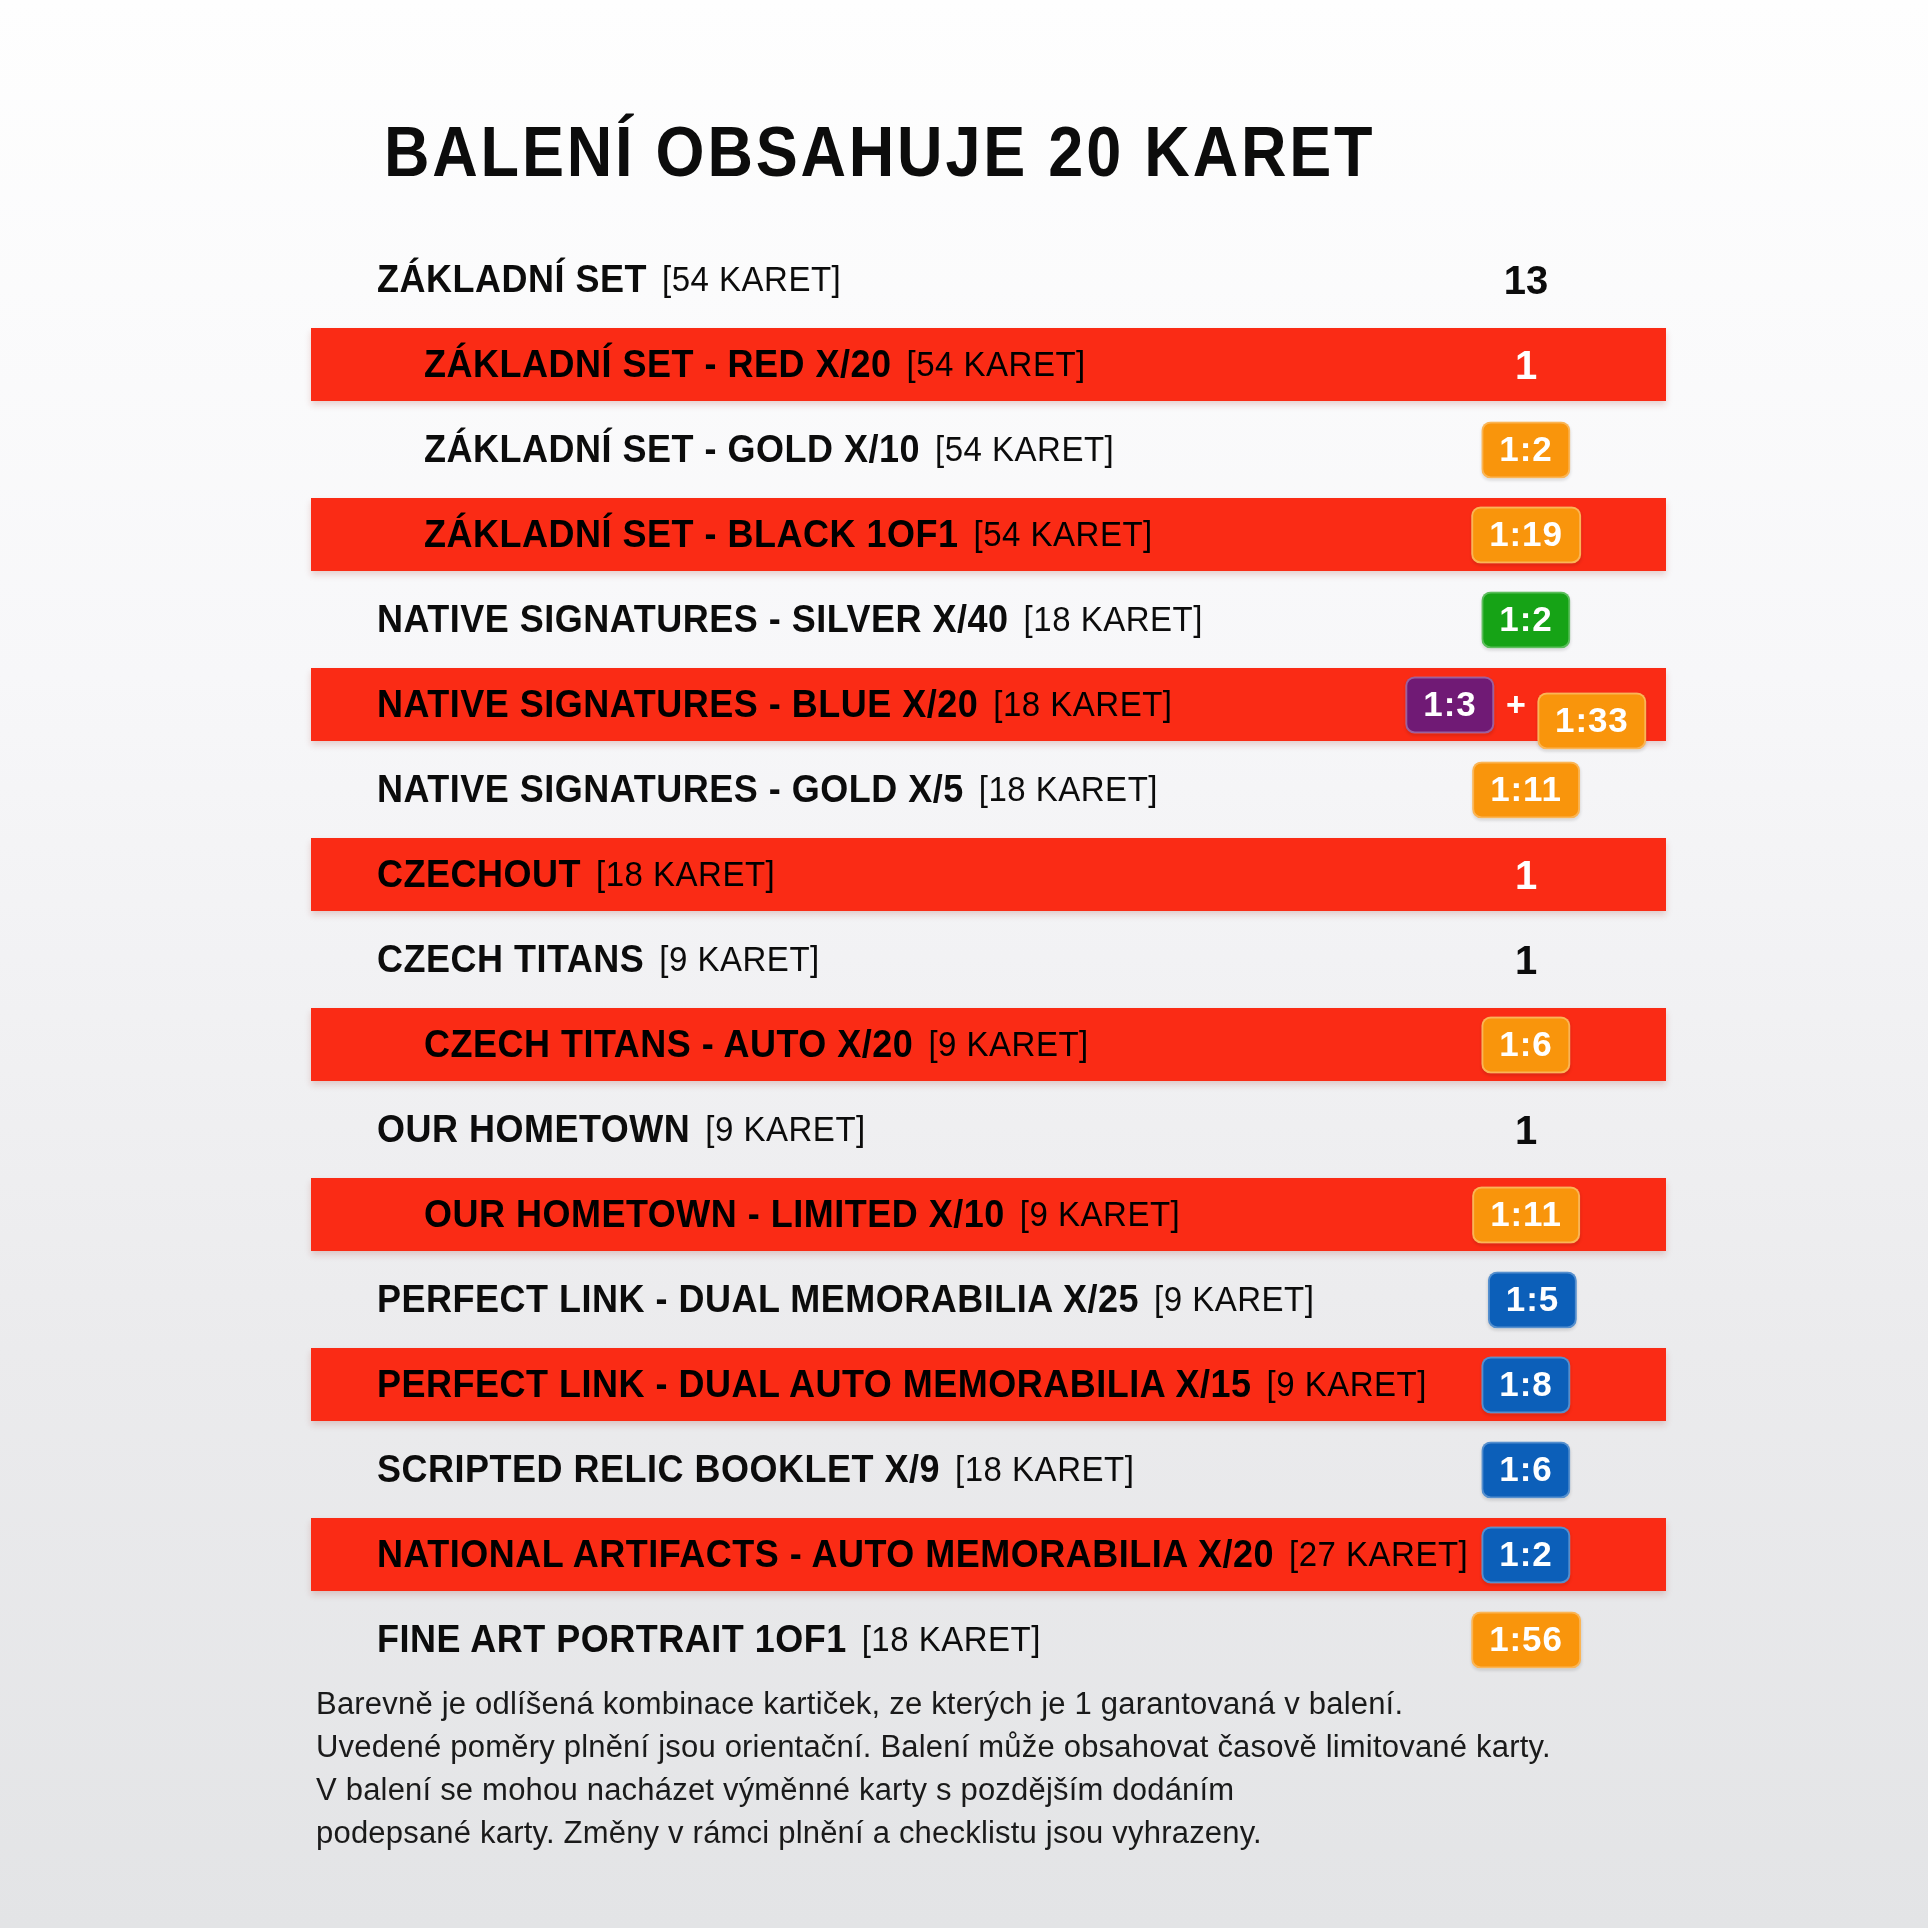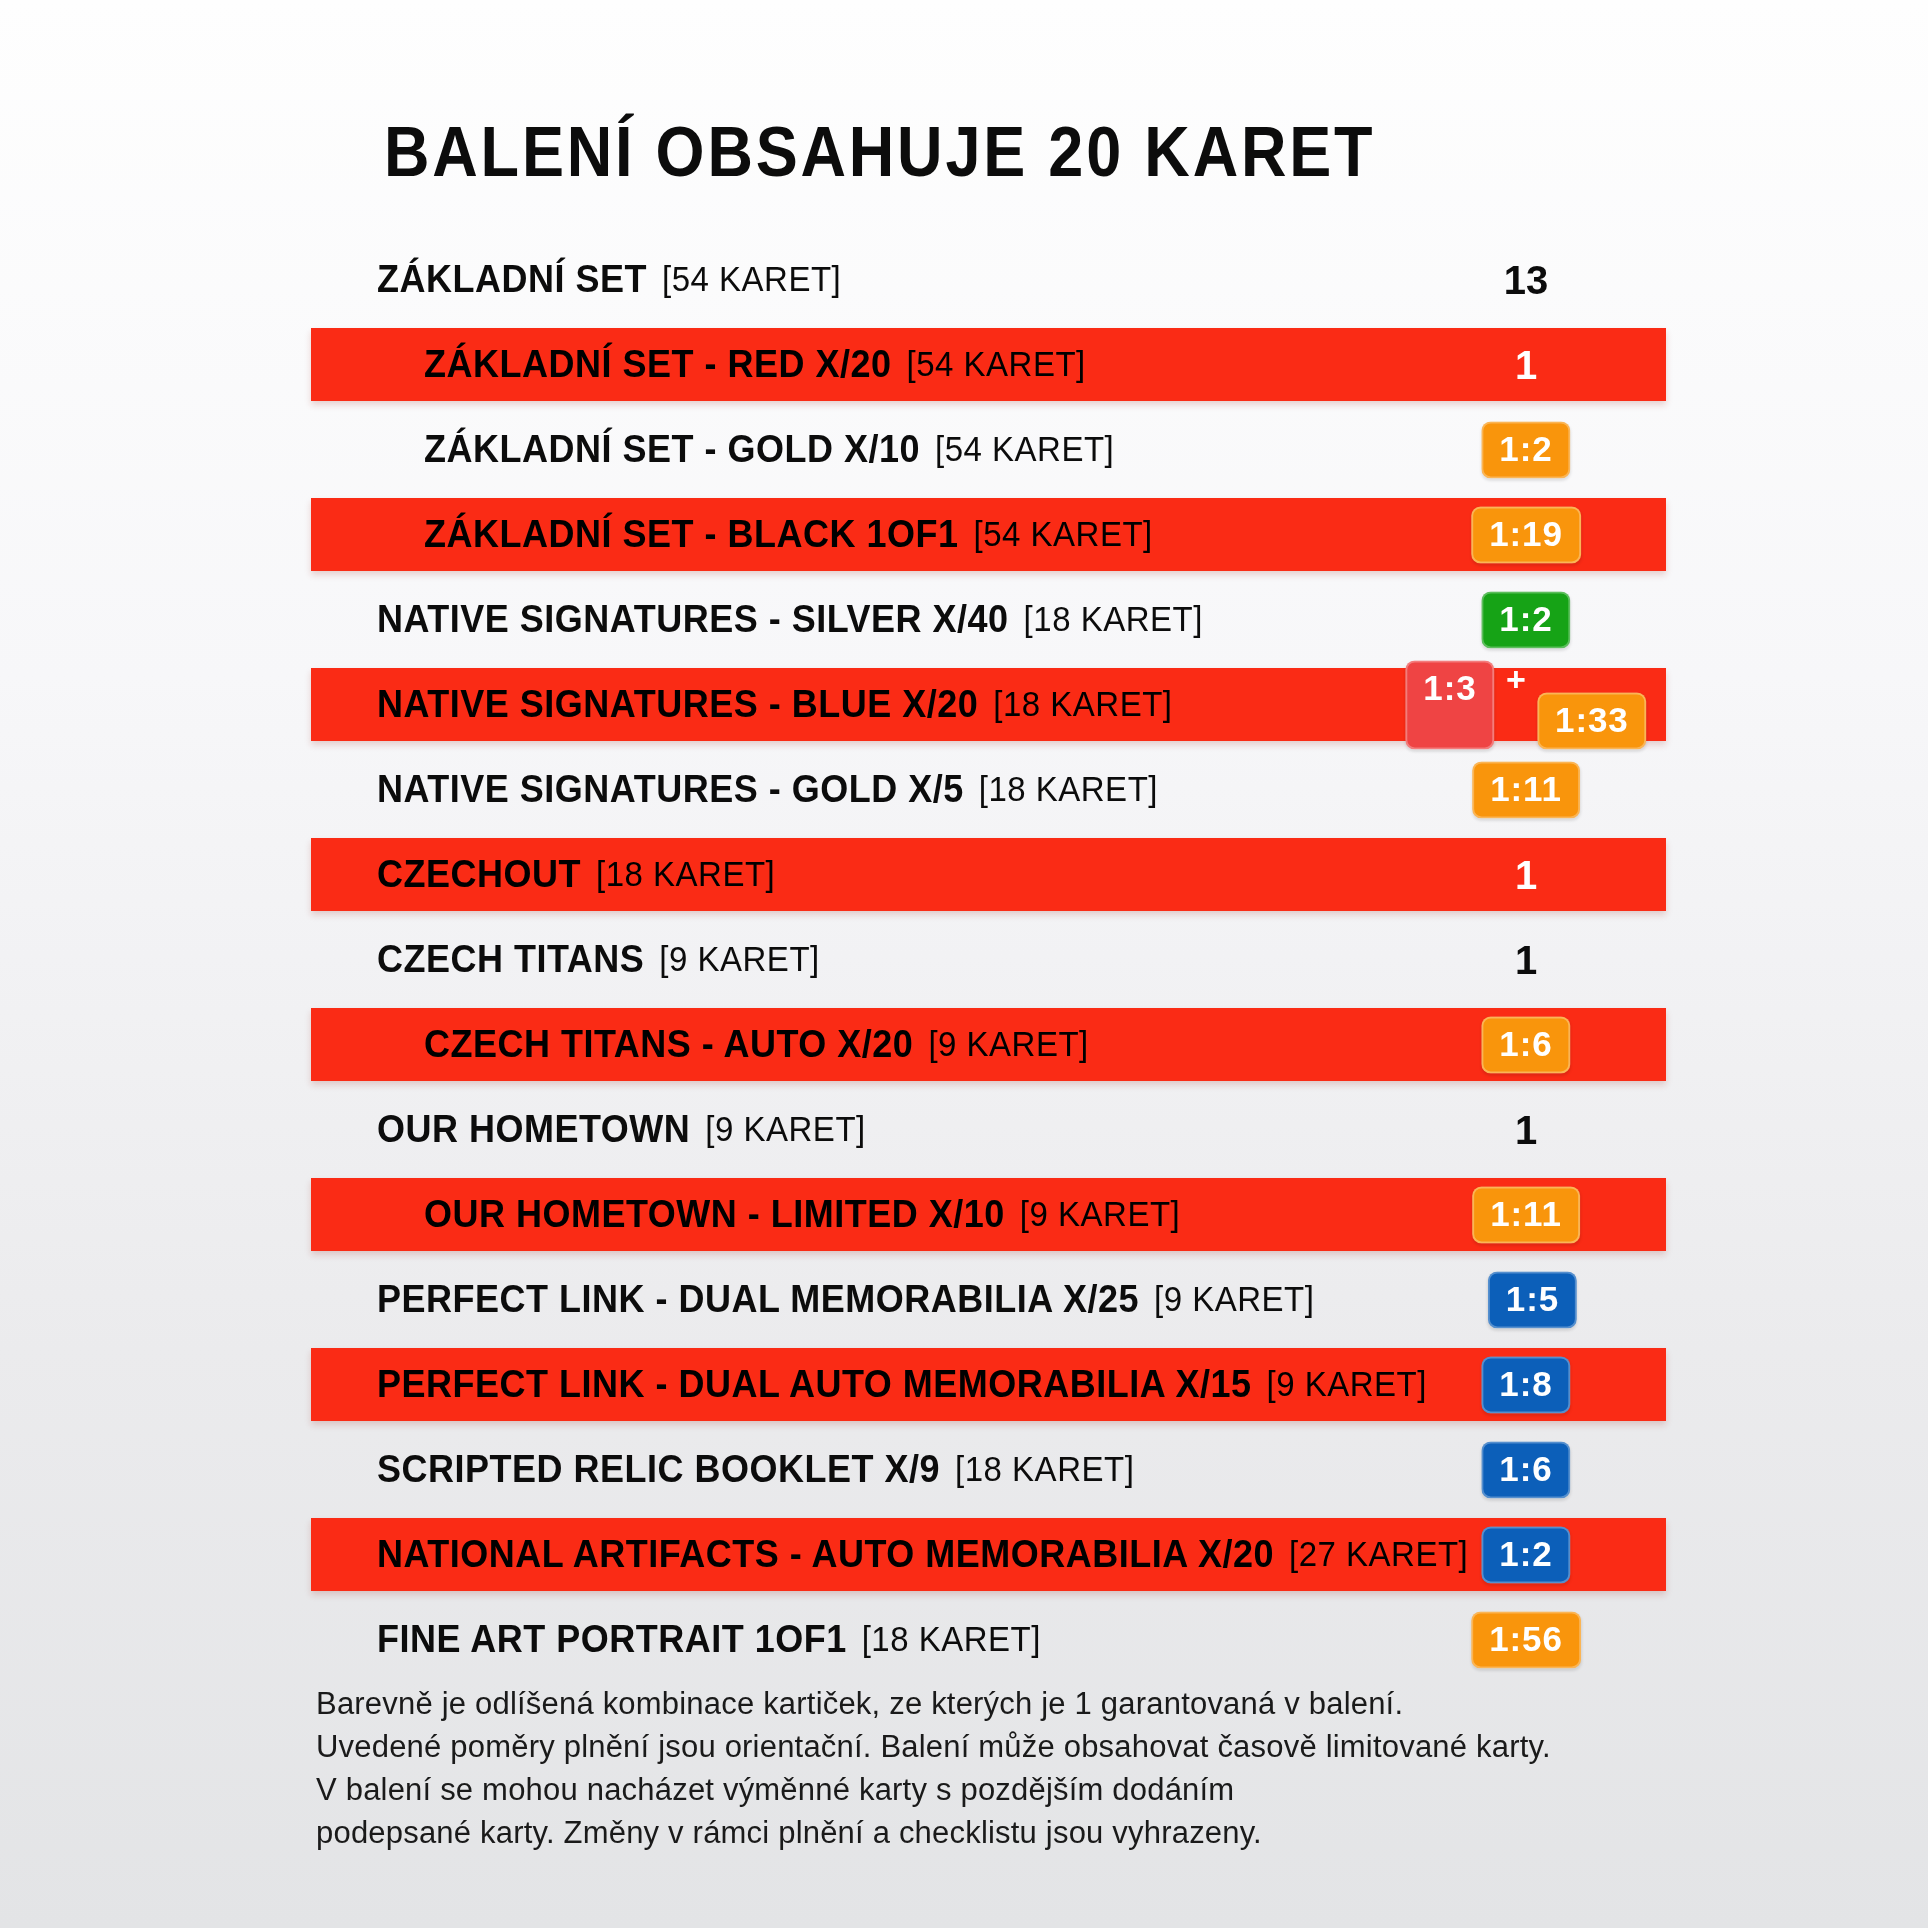--- a/index.html
+++ b/index.html
@@ -31,21 +31,21 @@
   .row-name{
     font-size:36px;font-weight:700;letter-spacing:0.5px;white-space:nowrap;
     transform:scaleY(1.08);transform-origin:left center;
   }
   .row-count{
     font-size:33px;font-weight:400;letter-spacing:0.5px;margin-left:15px;white-space:nowrap;
     transform:scaleY(1.08);transform-origin:left center;
   }
   .value{
     position:absolute;left:1526px;top:50%;transform:translate(-50%,-50%);
-    display:flex;gap:11.3px;white-space:nowrap;
+    display:flex;align-items:center;gap:11.3px;white-space:nowrap;
   }
   .value-text{
     font-size:40px;font-weight:700;color:#0c0c0c;
   }
   .row.highlight .value-text{color:#ffffff;}
   .badge{
     display:inline-block;padding:6.6px 16px;border-radius:9.4px;
     border:2.8px solid rgba(255,255,255,0.30);
     font-size:35px;font-weight:700;color:#ffffff;letter-spacing:0.9px;
     min-width:41px;text-align:center;
@@ -110,21 +110,21 @@
     <div class="value">
         <span class="badge" style="background: rgb(22, 163, 22);">1:2</span>
       </div>
   </div>
     <div class="row highlight">
     <div class="bar">
       <span class="row-name">NATIVE SIGNATURES - BLUE X/20</span>
       <span class="row-count">[18 KARET]</span>
     </div>
     <div class="value">
-        <span class="badge" style="background: #ef4444;">1:3</span>
+        <span class="badge" style="background: #701a75;">1:3</span>
         <span class="value-sep">+</span>
         <span class="badge" style="background: rgb(249, 149, 12); margin-top: 32px;">1:33</span>
       </div>
   </div>
     <div class="row">
     <div class="bar">
       <span class="row-name">NATIVE SIGNATURES - GOLD X/5</span>
       <span class="row-count">[18 KARET]</span>
     </div>
     <div class="value">

